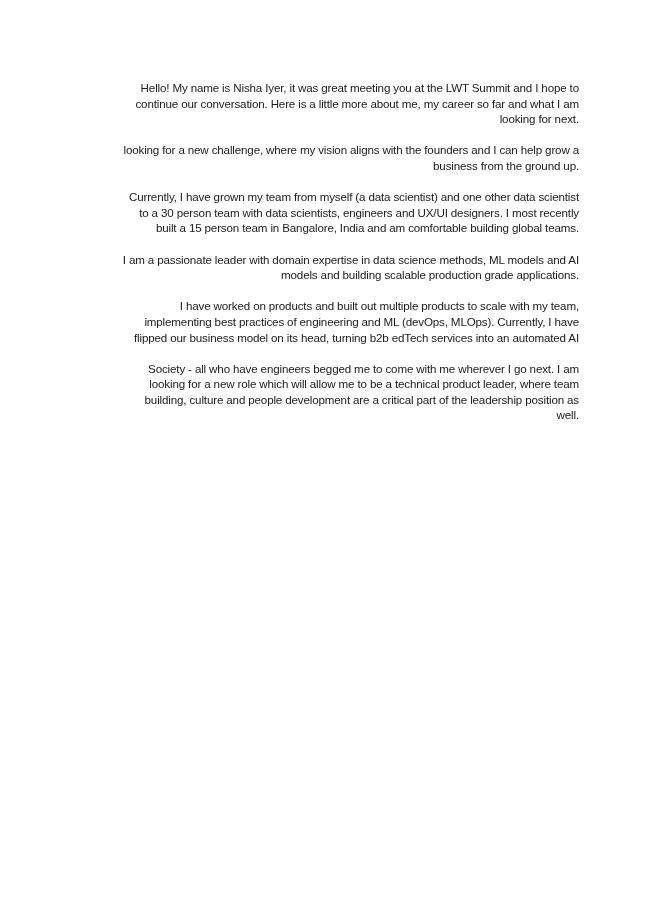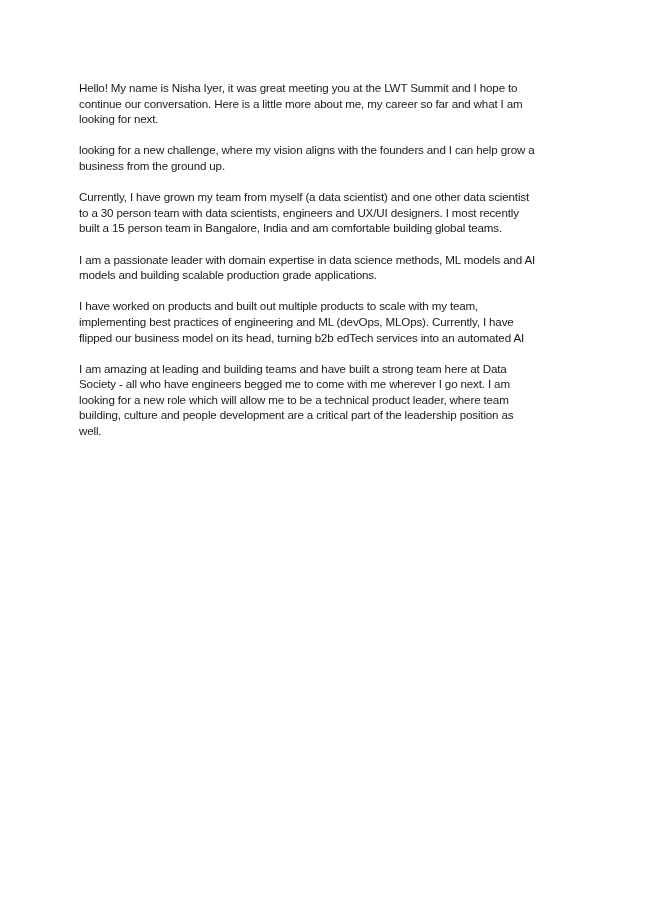--- a/index.html
+++ b/index.html
@@ -19,20 +19,21 @@
       top: 80px;
       width: 500px;
       font-family: "Liberation Sans", sans-serif;
       font-size: 11.6px;
       line-height: 15.6px;
       color: #1a1a1a;
       letter-spacing: -0.15px;
     }
     .para {
       margin: 0 0 15.6px 0;
+      text-align: right;
     }
     .line {
       display: block;
       white-space: nowrap;
     }
   </style>
 </head>
 <body>
 
 <div class="page">
@@ -59,20 +60,19 @@
     <span class="line">models and building scalable production grade applications.</span>
   </p>
 
   <p class="para">
     <span class="line">I have worked on products and built out multiple products to scale with my team,</span>
     <span class="line">implementing best practices of engineering and ML (devOps, MLOps). Currently, I have</span>
     <span class="line">flipped our business model on its head, turning b2b edTech services into an automated AI</span>
   </p>
 
   <p class="para">
-    <span class="line">I am amazing at leading and building teams and have built a strong team here at Data</span>
     <span class="line">Society - all who have engineers begged me to come with me wherever I go next. I am</span>
     <span class="line">looking for a new role which will allow me to be a technical product leader, where team</span>
     <span class="line">building, culture and people development are a critical part of the leadership position as</span>
     <span class="line">well.</span>
   </p>
 
 </div>
 
 </body></html>

